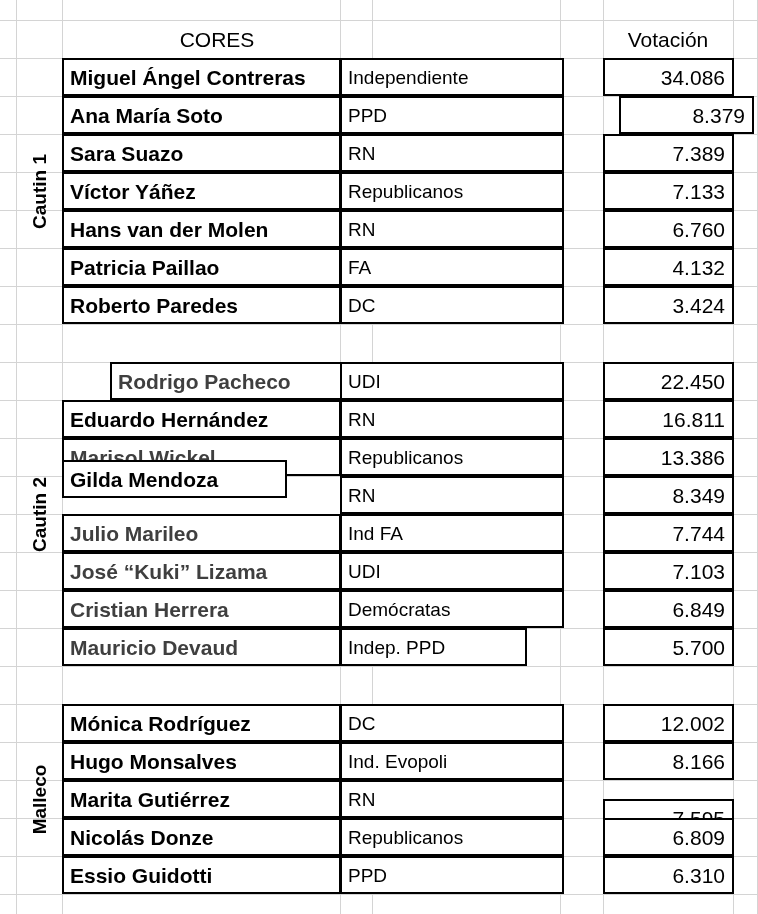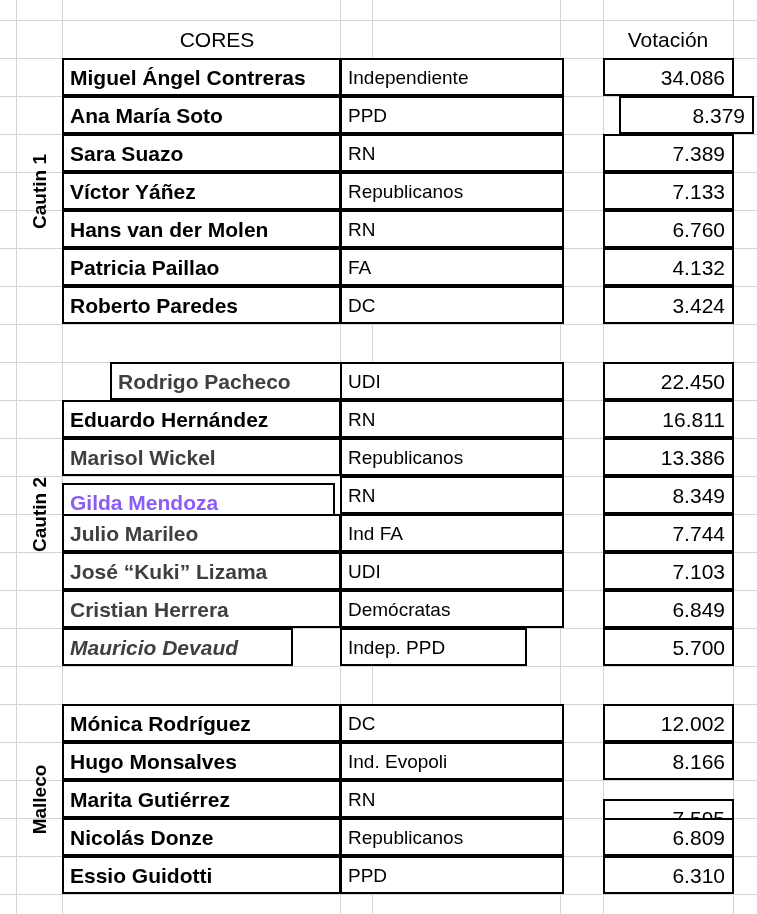--- a/index.html
+++ b/index.html
@@ -188,33 +188,33 @@
       </div>
       <div class="cell bx bx-name" style="left: 62px; top: 362px; width: 279px; height: 38px; color: rgb(63, 63, 63); margin-left: 48px;">Rodrigo Pacheco</div>
       <div class="cell bx bx-party" style="left: 340px; top: 362px; width: 224px; height: 38px;">UDI</div>
       <div class="cell bx bx-vote" style="left: 603px; top: 362px; width: 131px; height: 38px;">22.450</div>
       <div class="cell bx bx-name" style="left: 62px; top: 400px; width: 279px; height: 38px; color: rgb(0, 0, 0);">Eduardo Hernández</div>
       <div class="cell bx bx-party" style="left: 340px; top: 400px; width: 224px; height: 38px;">RN</div>
       <div class="cell bx bx-vote" style="left: 603px; top: 400px; width: 131px; height: 38px;">16.811</div>
       <div class="cell bx bx-name" style="left: 62px; top: 438px; width: 279px; height: 38px; color: rgb(63, 63, 63);">Marisol Wickel</div>
       <div class="cell bx bx-party" style="left: 340px; top: 438px; width: 224px; height: 38px;">Republicanos</div>
       <div class="cell bx bx-vote" style="left: 603px; top: 438px; width: 131px; height: 38px;">13.386</div>
-      <div class="cell bx bx-name" style="left: 62px; top: 483px; width: 273px; height: 38px; color: #8b5cf6;">Gilda Mendoza</div>
+      <div class="cell bx bx-name" style="left: 62px; top: 460px; width: 225px; height: 38px; color: #000000;">Gilda Mendoza</div>
       <div class="cell bx bx-party" style="left: 340px; top: 476px; width: 224px; height: 38px;">RN</div>
       <div class="cell bx bx-vote" style="left: 603px; top: 476px; width: 131px; height: 38px;">8.349</div>
       <div class="cell bx bx-name" style="left: 62px; top: 514px; width: 279px; height: 38px; color: rgb(63, 63, 63);">Julio Marileo</div>
       <div class="cell bx bx-party" style="left: 340px; top: 514px; width: 224px; height: 38px;">Ind FA</div>
       <div class="cell bx bx-vote" style="left: 603px; top: 514px; width: 131px; height: 38px;">7.744</div>
       <div class="cell bx bx-name" style="left: 62px; top: 552px; width: 279px; height: 38px; color: rgb(63, 63, 63);">José “Kuki” Lizama</div>
       <div class="cell bx bx-party" style="left: 340px; top: 552px; width: 224px; height: 38px;">UDI</div>
       <div class="cell bx bx-vote" style="left: 603px; top: 552px; width: 131px; height: 38px;">7.103</div>
       <div class="cell bx bx-name" style="left: 62px; top: 590px; width: 279px; height: 38px; color: rgb(63, 63, 63);">Cristian Herrera</div>
       <div class="cell bx bx-party" style="left: 340px; top: 590px; width: 224px; height: 38px;">Demócratas</div>
       <div class="cell bx bx-vote" style="left: 603px; top: 590px; width: 131px; height: 38px;">6.849</div>
-      <div class="cell bx bx-name" style="left: 62px; top: 628px; width: 231px; height: 38px; color: rgb(63, 63, 63); font-style: italic;">Mauricio Devaud</div>
+      <div class="cell bx bx-name" style="left: 62px; top: 628px; width: 279px; height: 38px; color: rgb(63, 63, 63);">Mauricio Devaud</div>
       <div class="cell bx bx-party" style="left: 340px; top: 628px; width: 187px; height: 38px;">Indep. PPD</div>
       <div class="cell bx bx-vote" style="left: 603px; top: 628px; width: 131px; height: 38px;">5.700</div>
       <div class="grouplabel" style="left: 17px; top: 704px; width: 45px; height: 190px;">
         <span>Malleco</span>
       </div>
       <div class="cell bx bx-name" style="left: 62px; top: 704px; width: 279px; height: 38px; color: rgb(0, 0, 0);">Mónica Rodríguez</div>
       <div class="cell bx bx-party" style="left: 340px; top: 704px; width: 224px; height: 38px;">DC</div>
       <div class="cell bx bx-vote" style="left: 603px; top: 704px; width: 131px; height: 38px;">12.002</div>
       <div class="cell bx bx-name" style="left: 62px; top: 742px; width: 279px; height: 38px; color: rgb(0, 0, 0);">Hugo Monsalves</div>
       <div class="cell bx bx-party" style="left: 340px; top: 742px; width: 224px; height: 38px;">Ind. Evopoli</div>

